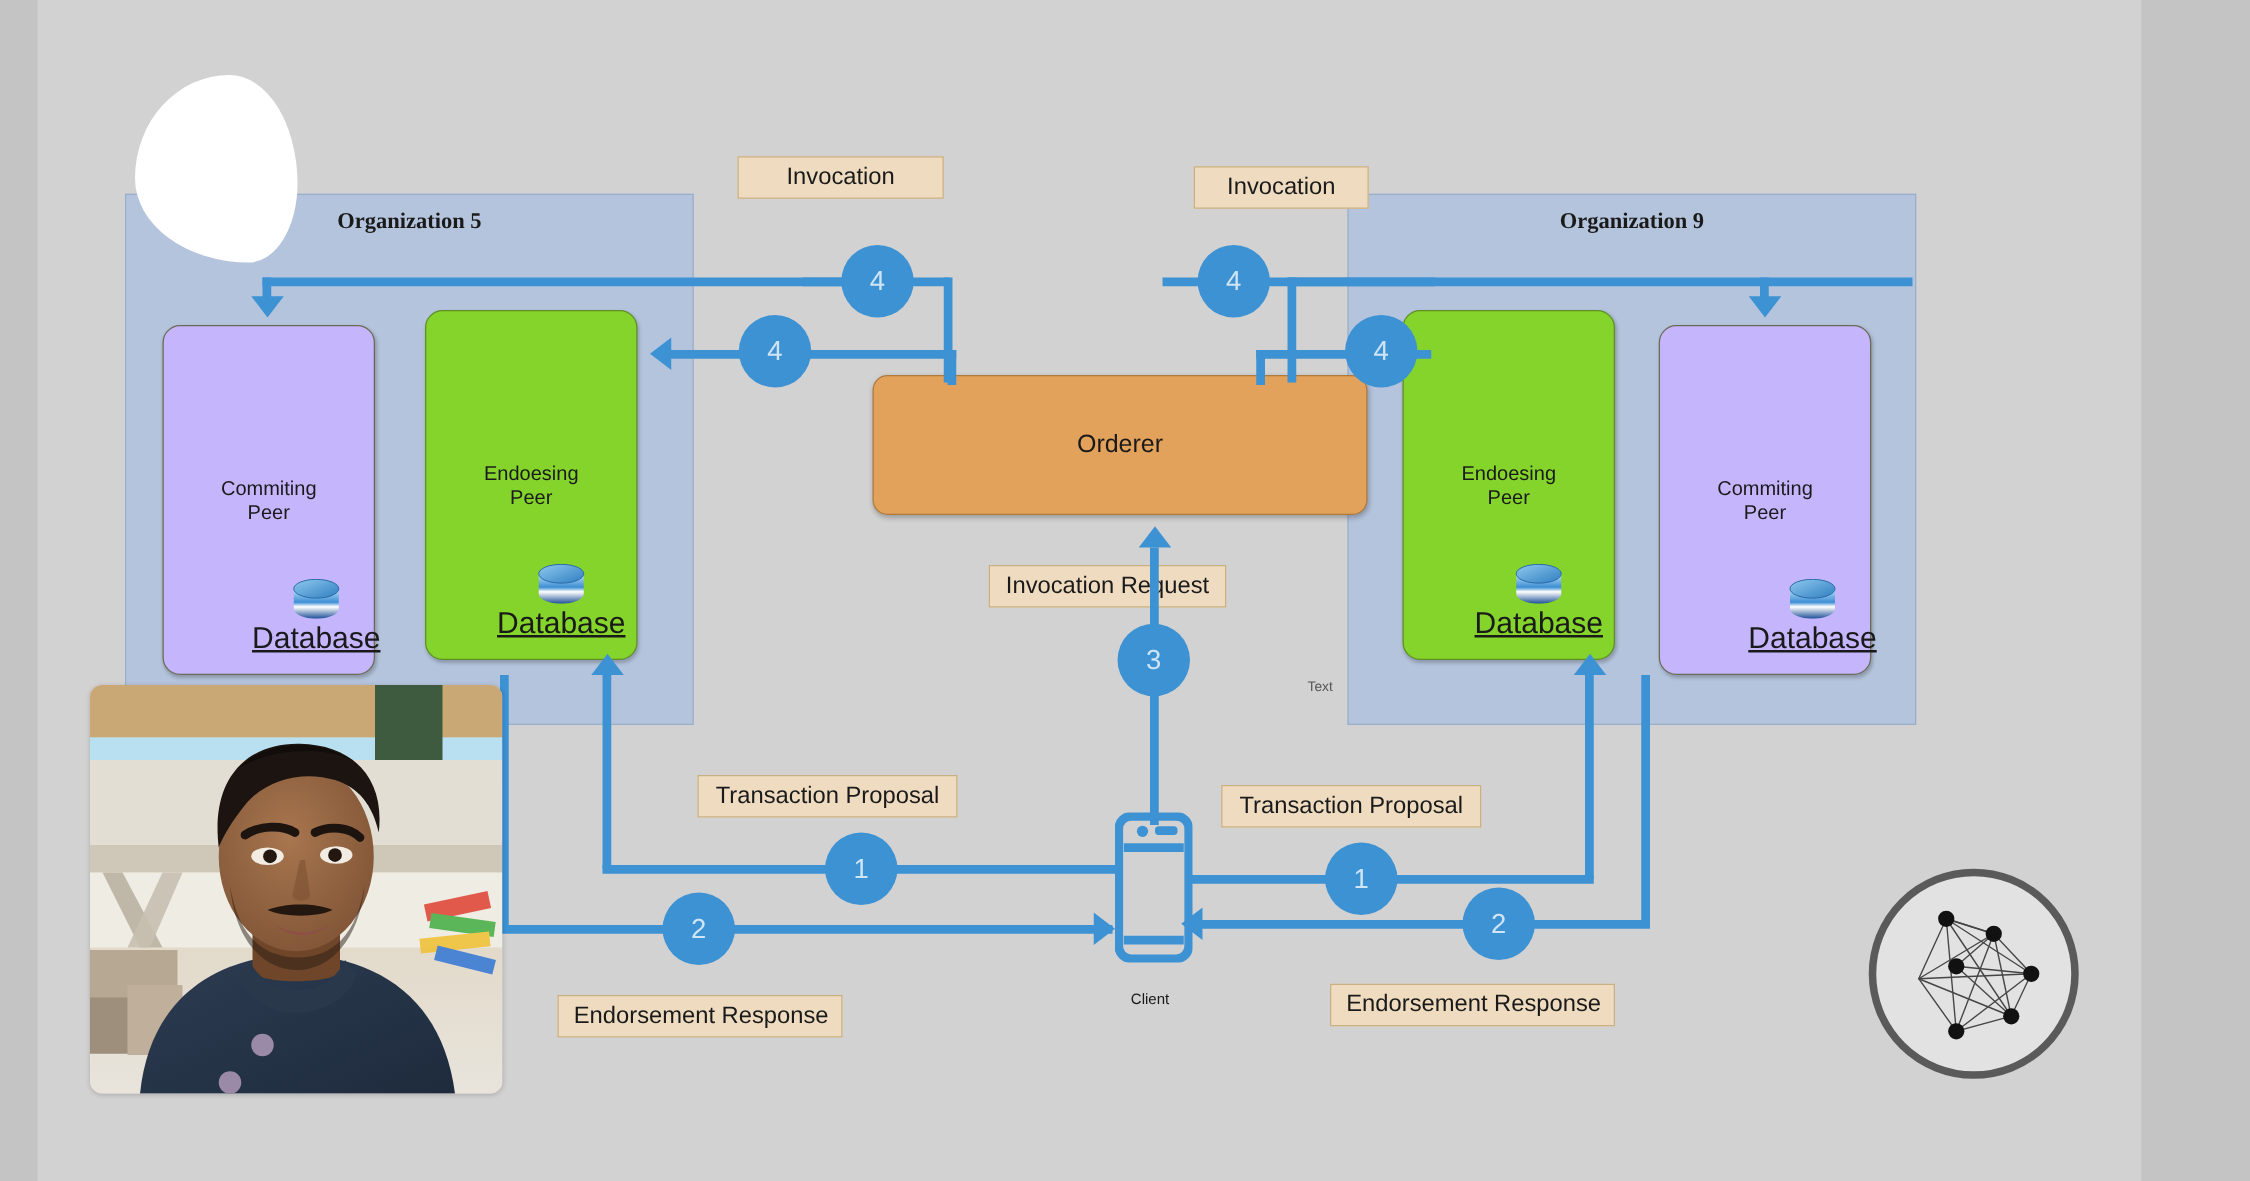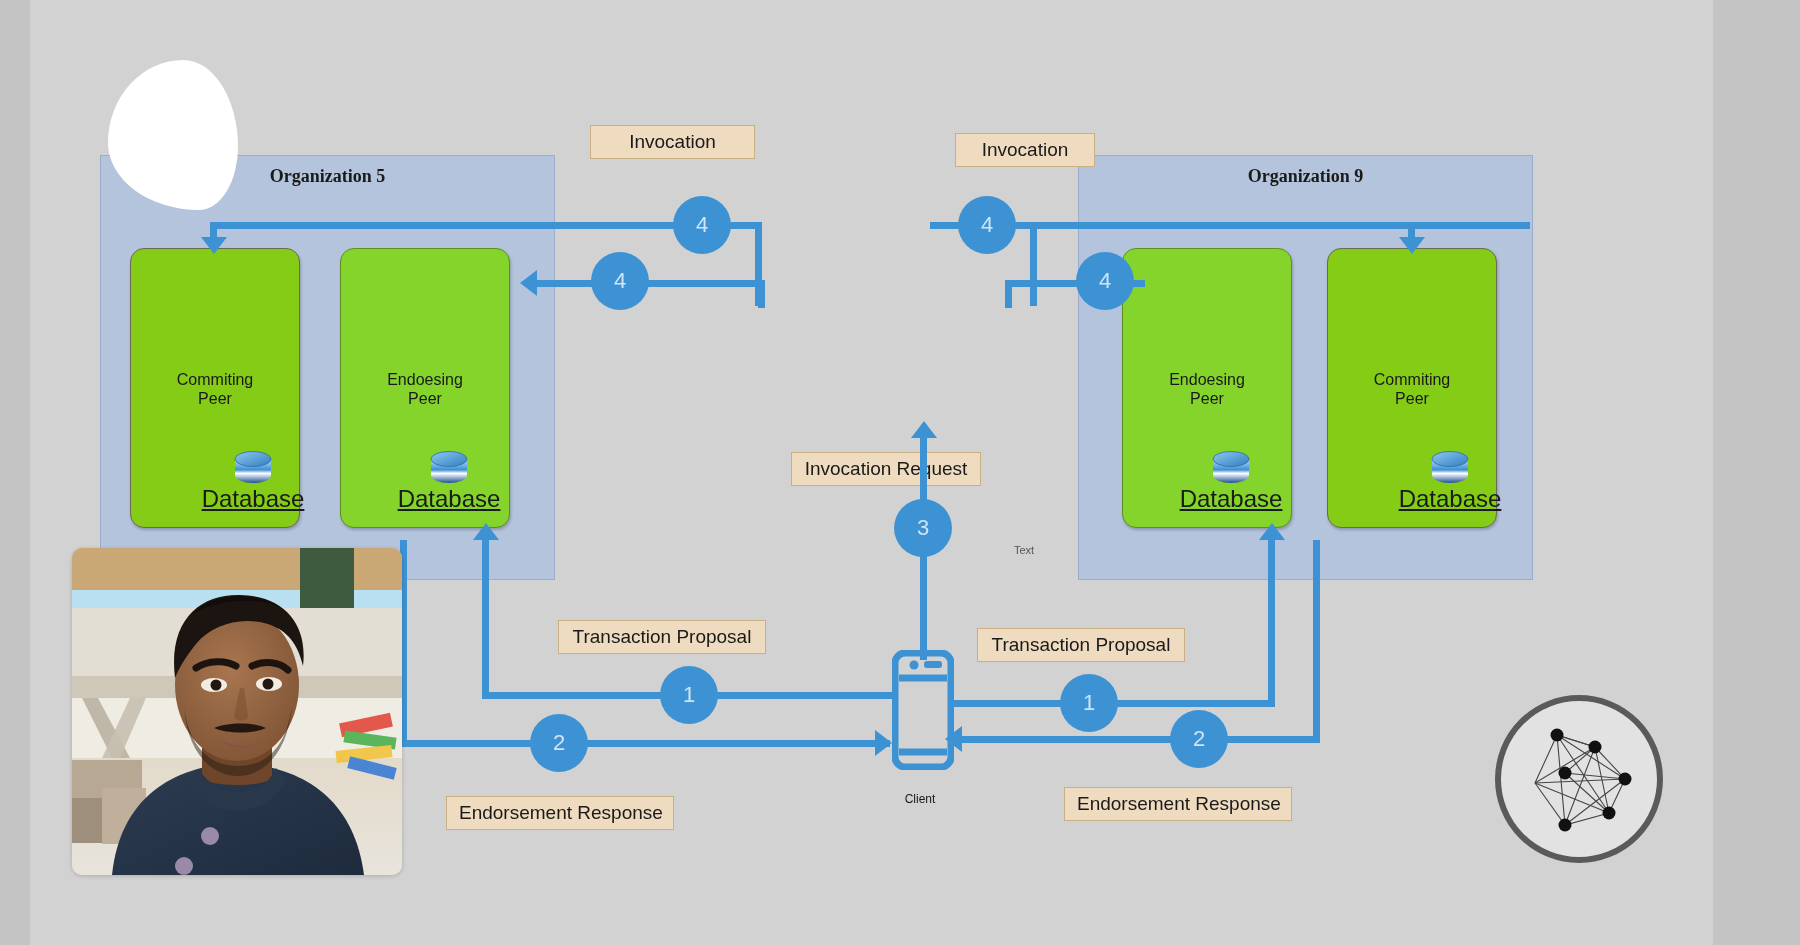--- a/index.html
+++ b/index.html
@@ -46,21 +46,21 @@
     color: #1a1a1a;
   }
   
   .peer {
     position: absolute;
     border-radius: 14px;
     border: 1px solid #6b6b54;
     box-sizing: border-box;
     box-shadow: 1px 2px 3px rgba(0,0,0,0.22);
   }
-  .peer.commiting { background: #84cc16; }
+  .peer.commiting { background: #c4b5fd; margin-top: 12px; }
   .peer.endorsing { background: #7ed321; background: #84d42b; border-color:#5f8f22;}
   .peer-label {
     position: absolute;
     top: 44%;
     left: 0;
     width: 100%;
     text-align: center;
     font-size: 16px;
     line-height: 1.15;
     color: #1a1a1a;
@@ -160,21 +160,21 @@
     left: 830px;
     top: 792px;
     width: 120px;
     text-align: center;
     font-size: 12px;
     color: #1a1a1a;
   }
   
   #text-anno {
     position: absolute;
-    left: 984px;
+    left: 1016px;
     top: 544px;
     font-size: 11px;
     color: #555;
   }
   
   #blob {
     position: absolute;
     left: 78px;
     top: 60px;
     width: 130px;
@@ -285,20 +285,23 @@
       </div>
       <div class="db-wrap">
         <svg class="db-icon" width="40" height="32" viewBox="0 0 40 32">
           <path d="M2,8 L2,24 A18,8 0 0 0 38,24 L38,8 Z" fill="url(#g1)"></path>
           <ellipse cx="20" cy="8" rx="18" ry="7.5" fill="url(#gt1)" stroke="#2a6ca8" stroke-width="0.8"></ellipse>
         </svg>
         <span class="db-label">Database</span>
       </div>
     </div>
 
+    <div id="orderer">
+      <div class="txt">Orderer</div>
+    </div>
 
     <div class="ln h" style="left:180px; top:222px; width:470px;"></div>
     <div class="ln v" style="left:180px; top:222px; height:22px;"></div>
     <div class="arrow down" style="left:171px; top:237px;"></div>
 
     <div class="ln v" style="left:725px; top:222px; height:84px;"></div>
     <div class="ln h" style="left:612px; top:222px; width:118px;"></div>
     <div class="ln h" style="left:505px; top:280px; width:230px;"></div>
     <div class="ln v" style="left:728px; top:280px; height:28px;"></div>
     <div class="arrow left" style="left:490px; top:270px;"></div>

